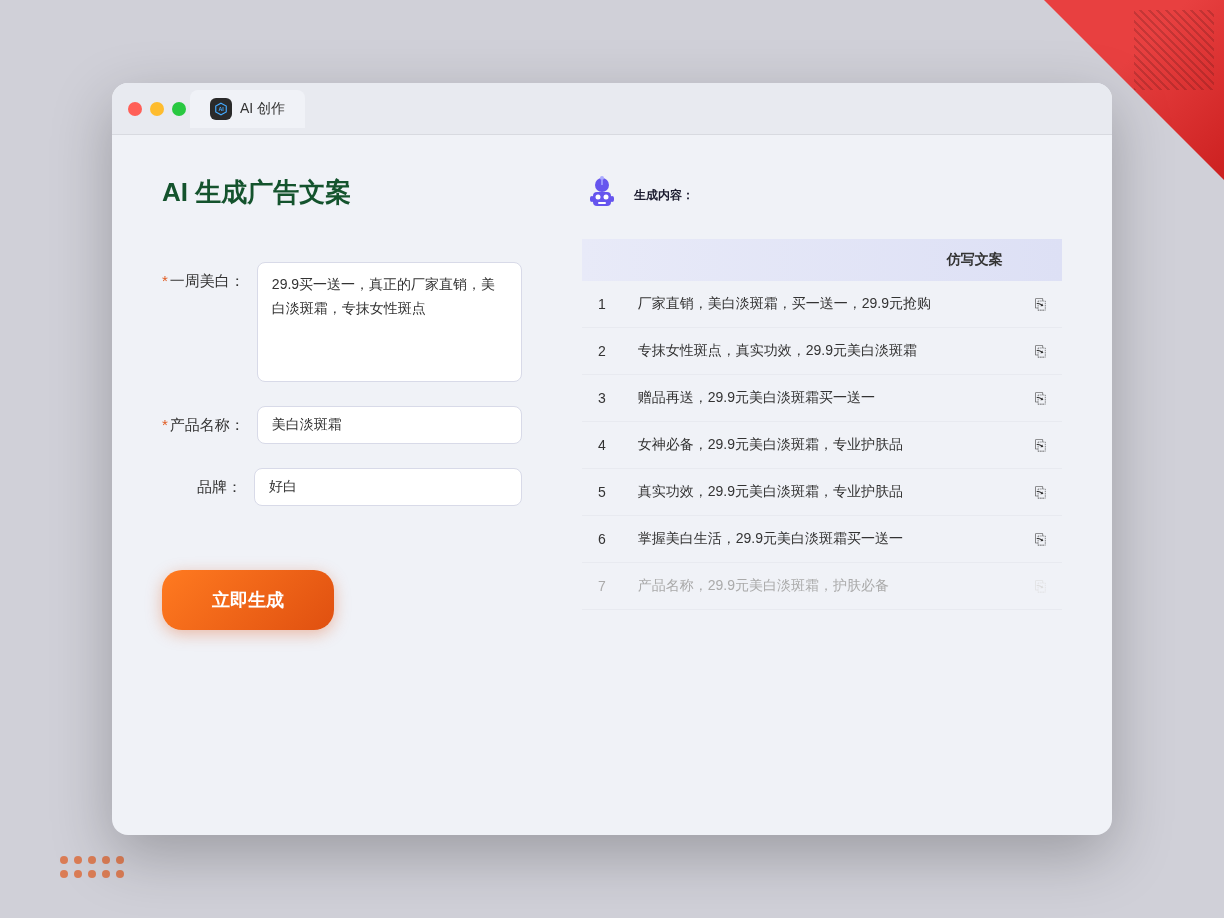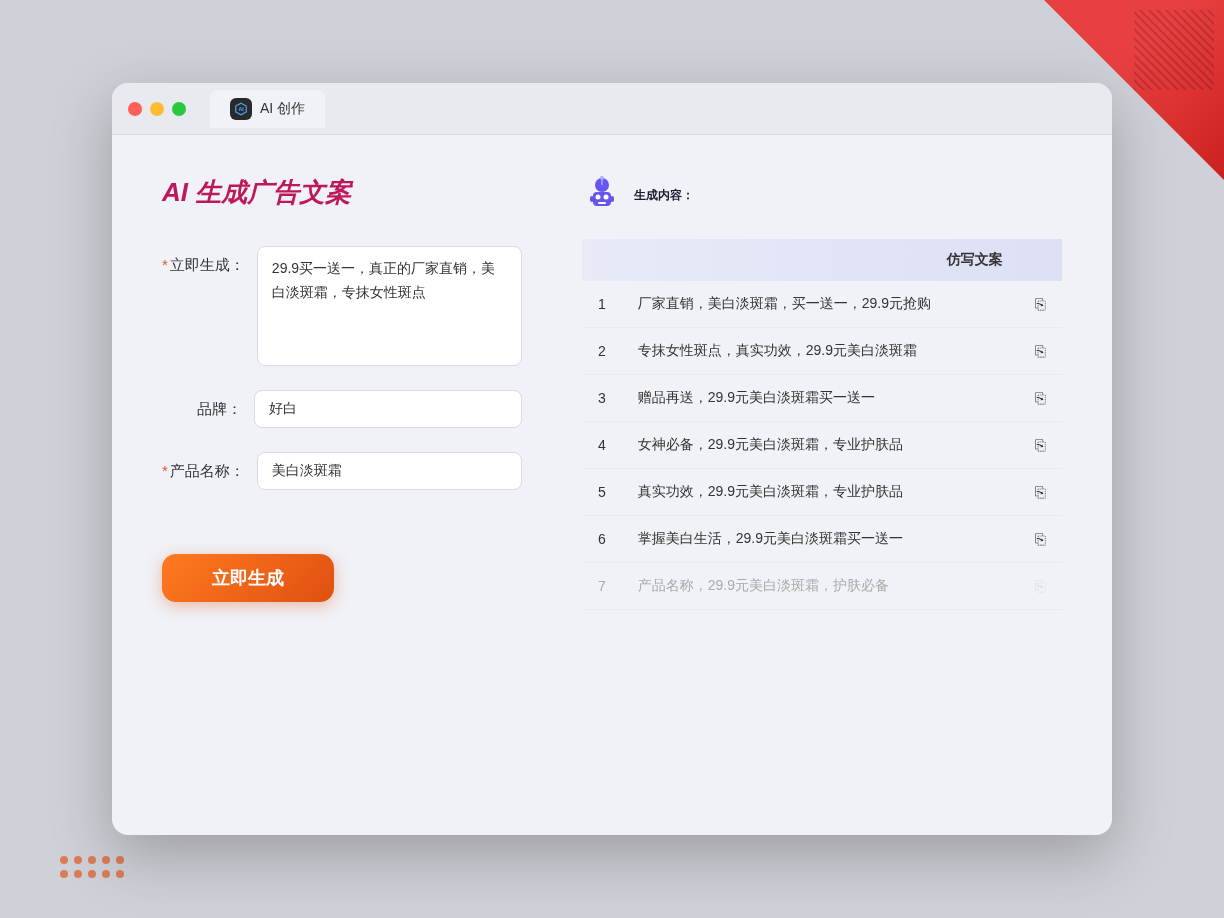--- a/index.html
+++ b/index.html
@@ -74,21 +74,21 @@
     }
 
     
     .titlebar {
       background: #e8eaf0;
       height: 52px;
       display: flex;
       align-items: center;
       padding: 0 16px;
       border-bottom: 1px solid #d8dae0;
-      gap: 24px;
+      gap: 4px;
     }
 
     .window-controls {
       display: flex;
       gap: 8px;
     }
     .window-btn {
       width: 14px;
       height: 14px;
       border-radius: 50%;
@@ -135,23 +135,22 @@
     }
 
     
     .left-panel {
       flex: 0 0 360px;
     }
 
     .page-title {
       font-size: 26px;
       font-weight: 700;
-      color: #be185d;
-      margin-bottom: 36px;
-      font-style: italic;
+      color: #14532d;
+      margin-bottom: 52px;
     }
 
     .form-group {
       display: flex;
       align-items: flex-start;
       margin-bottom: 24px;
       gap: 12px;
     }
 
     .form-label {
@@ -185,22 +184,22 @@
     textarea.form-input {
       height: 120px;
       line-height: 1.7;
     }
 
     .generate-btn {
       margin-top: 40px;
       background: linear-gradient(135deg, #ff7a20 0%, #e05010 100%);
       color: #fff;
       border: none;
-      border-radius: 14px;
-      padding: 12px 50px;
+      border-radius: 20px;
+      padding: 18px 50px;
       font-size: 18px;
       font-weight: 600;
       cursor: pointer;
       font-family: inherit;
       box-shadow: 0 4px 16px rgba(224,80,16,0.35);
       transition: opacity 0.2s;
     }
 
     
     .right-panel {
@@ -317,37 +316,37 @@
   </div>
 
   <div class="content">
 
     <div class="left-panel">
       <h1 class="page-title">AI 生成广告文案</h1>
 
       
       <div class="form-group">
         <label class="form-label">
-          <span class="required-mark">*</span><span>立即生成：</span>
+          <span class="required-mark">*</span><span>一周美白：</span>
         </label>
         <textarea class="form-input" style="">29.9买一送一，真正的厂家直销，美白淡斑霜，专抹女性斑点</textarea>
-      </div>
-
-      
-      <div class="form-group">
-        <label class="form-label">品牌：</label>
-        <input type="text" class="form-input" value="好白" style="">
       </div>
 
       
       <div class="form-group">
         <label class="form-label">
           <span class="required-mark">*</span><span>产品名称：</span>
         </label>
         <input type="text" class="form-input" value="美白淡斑霜" style="">
+      </div>
+
+      
+      <div class="form-group">
+        <label class="form-label">品牌：</label>
+        <input type="text" class="form-input" value="好白" style="">
       </div>
 
       
       <button class="generate-btn">立即生成</button>
     </div>
 
     <div class="right-panel">
 
       <div class="right-header">
 

